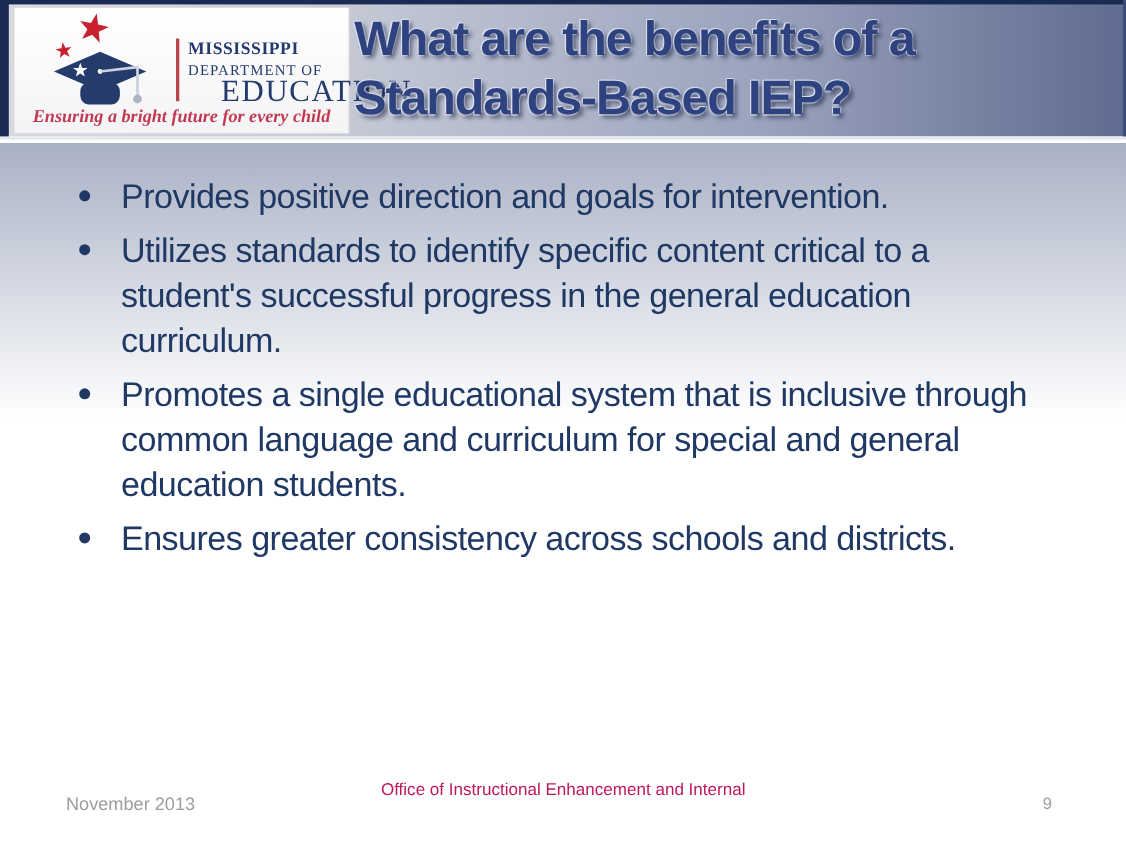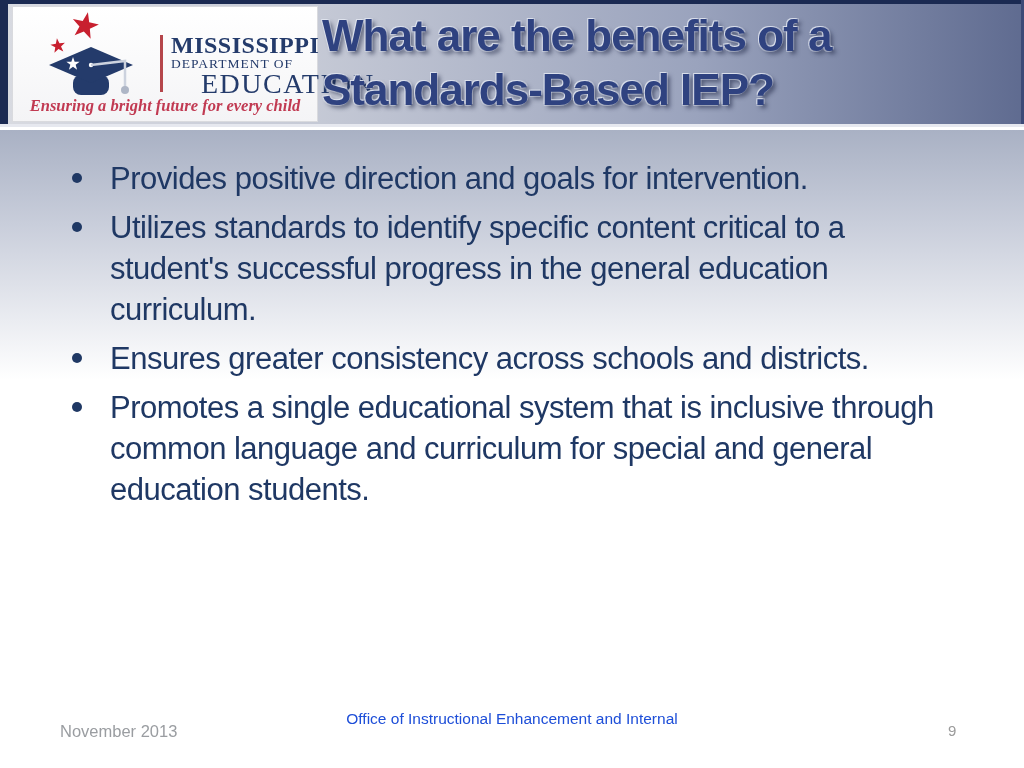--- a/index.html
+++ b/index.html
@@ -20,21 +20,21 @@
 
   .logo-box {
     position:absolute; left:12px; top:6px; width:306px; height:116px;
     background:linear-gradient(180deg,#ffffff 0%, #f4f4f6 100%);
     border:1px solid #d9dade;
   }
   .logo-art { position:absolute; left:8px; top:2px; }
   .logo-divider { position:absolute; left:147px; top:28px; width:2.5px; height:57px; background:#b5464b; }
   .logo-textblock { position:absolute; left:158px; top:27px; width:142px; color:#243b6b;
                     font-family:"Liberation Serif", serif; }
-  .org1 { font-size:24px; font-weight:600; letter-spacing:0.5px; line-height:22px; }
+  .org1 { font-size:16px; font-weight:600; letter-spacing:0.5px; line-height:22px; }
   .org2 { font-size:13.5px; font-weight:500; letter-spacing:1px; line-height:16px; }
   .org3 { font-size:28px; font-weight:400; letter-spacing:1.5px; line-height:23px;margin-left:30px; }
   .tagline {
     position:absolute; left:0; right:0; bottom:5px; text-align:center;
     font-family:"Liberation Serif", serif; font-style:italic; font-weight:600;
     font-size:16.5px; color:#c13a52;
   }
 
   .title {
     position:absolute; left:322px; top:9px; width:692px;
@@ -58,21 +58,21 @@
     flex:none; width:10px; height:10px; border-radius:50%;
     background:#1f3864; margin-top:15px; margin-right:28px;
   }
   .bullet-text {
     color:#1f3864; font-size:31px; line-height:41px; letter-spacing:-0.5px;
   }
 
   
   .footer-date { position:absolute; left:60px; top:722px; font-size:16.5px; color:#9a9da1; }
   .footer-office { position:absolute; left:0; right:0; top:708px; text-align:center;
-                   font-size:15.5px; line-height:21.5px; color:#1d4ed8; }
+                   font-size:15.5px; line-height:21.5px; color:#be185d; }
   .footer-page { position:absolute; left:948px; top:722px; font-size:15px; color:#9a9a9a; }
 </style>
 </head>
 <body>
 
 <div class="slide">
 
   <div class="header">
     <div class="header-border-top"></div>
     <div class="header-border-left"></div>
@@ -120,26 +120,26 @@
         <span class="bullet-text">Provides positive direction and goals for intervention.</span>
       </div>
 
       <div class="bullet-item">
         <span class="bullet-dot"></span>
         <span class="bullet-text">Utilizes standards to identify specific content critical to a student's successful progress in the general education curriculum.</span>
       </div>
 
       <div class="bullet-item">
         <span class="bullet-dot"></span>
-        <span class="bullet-text">Ensures greater consistency across schools and districts.</span>
+        <span class="bullet-text">Promotes a single educational system that is inclusive through common language and curriculum for special and general education students.</span>
       </div>
 
       <div class="bullet-item">
         <span class="bullet-dot"></span>
-        <span class="bullet-text">Promotes a single educational system that is inclusive through common language and curriculum for special and general education students.</span>
+        <span class="bullet-text">Ensures greater consistency across schools and districts.</span>
       </div>
 
 
     </div>
   </div>
 
   <div class="footer-date">November 2013</div>
   <div class="footer-office">
     <div>Office of Instructional Enhancement and Internal</div>
   </div>

